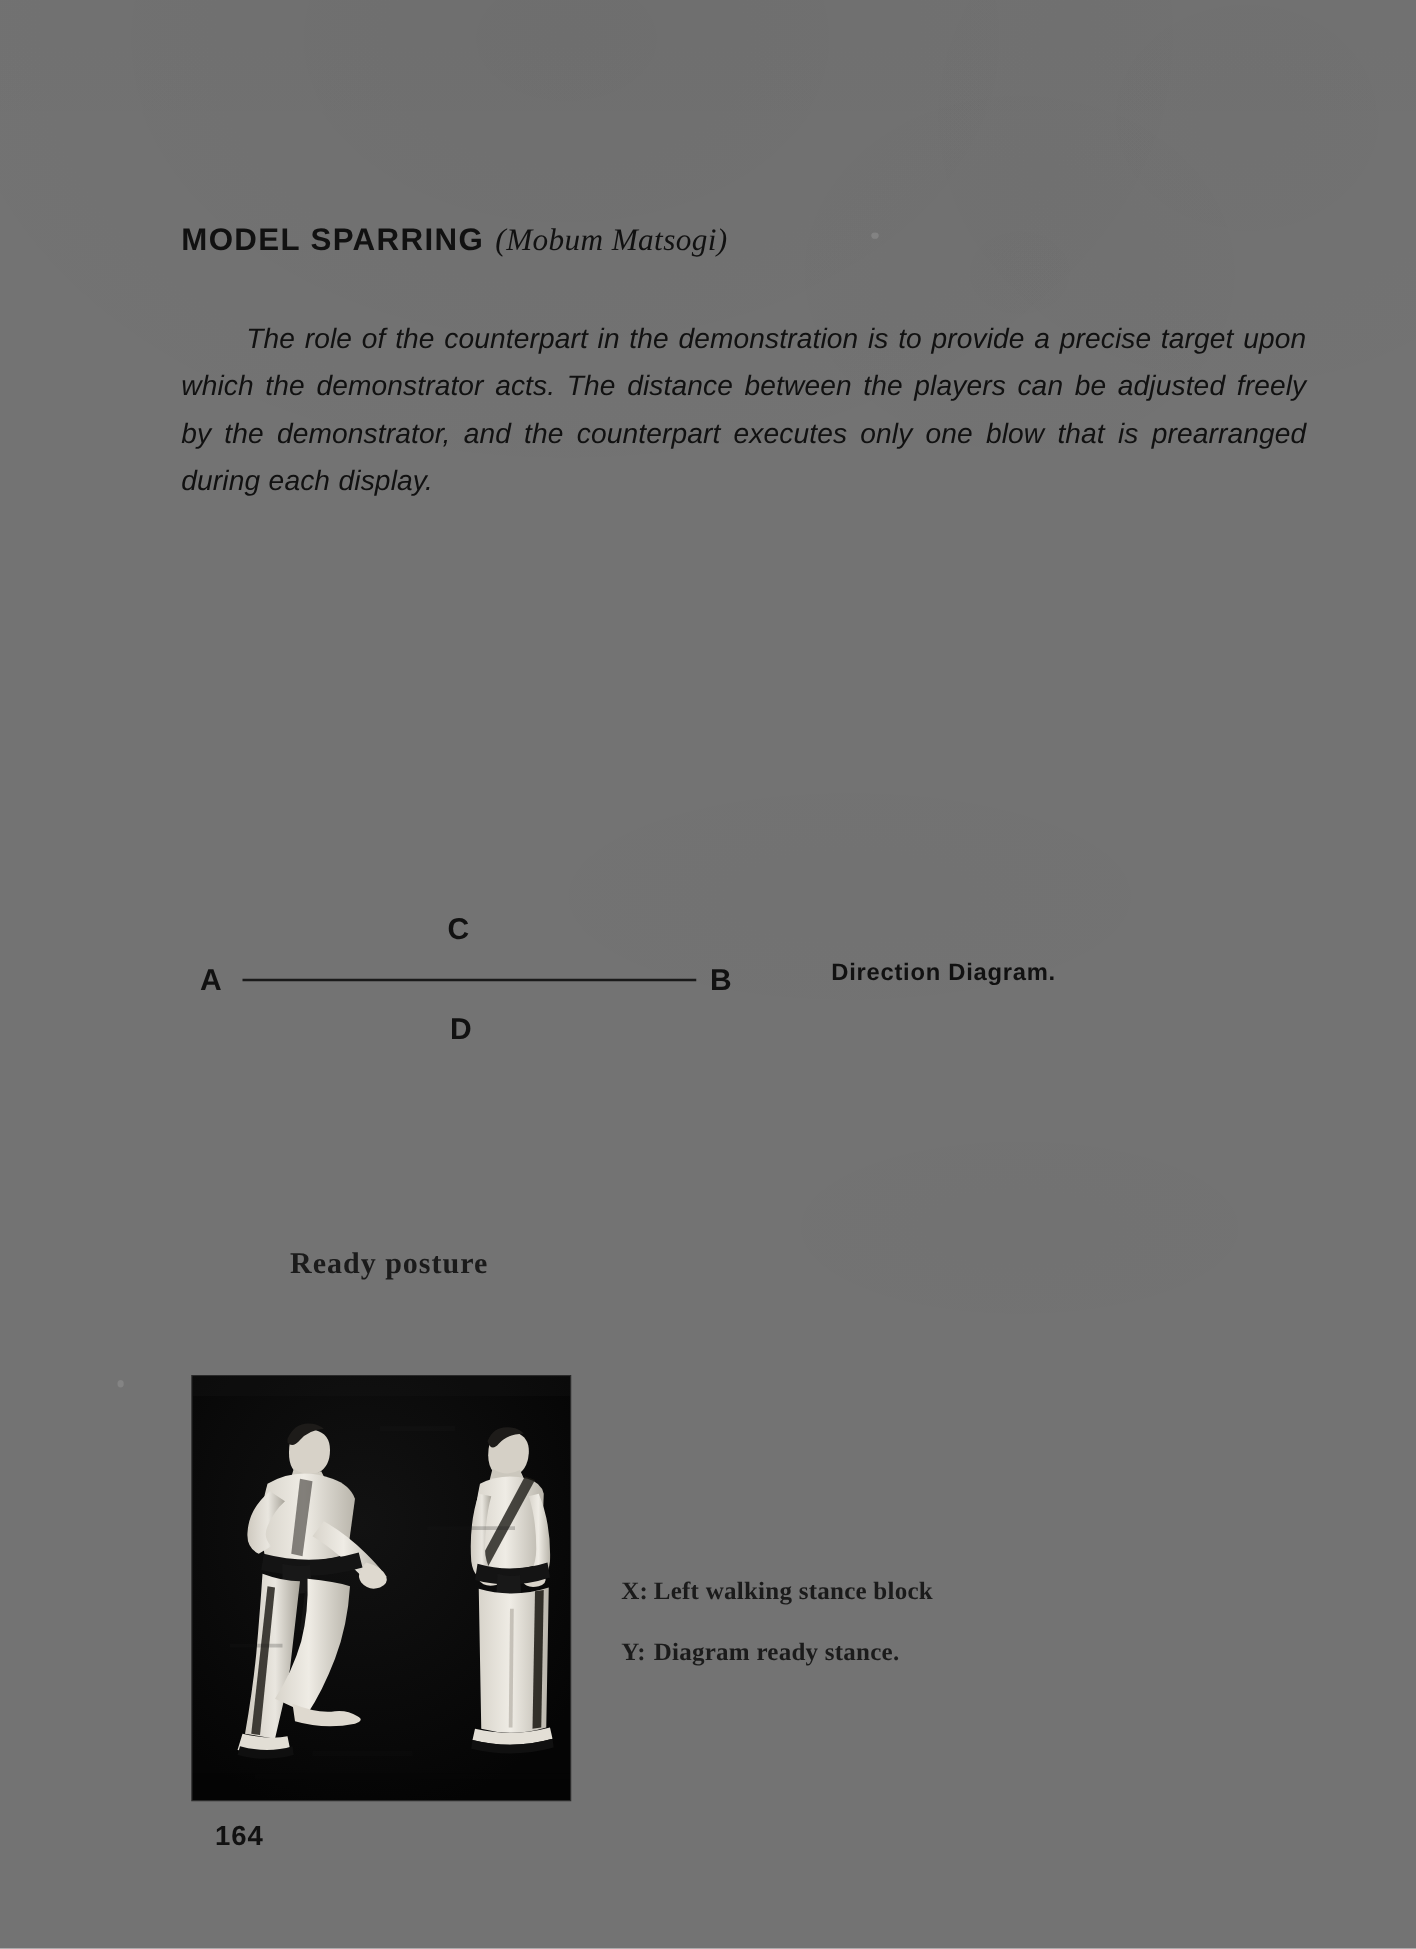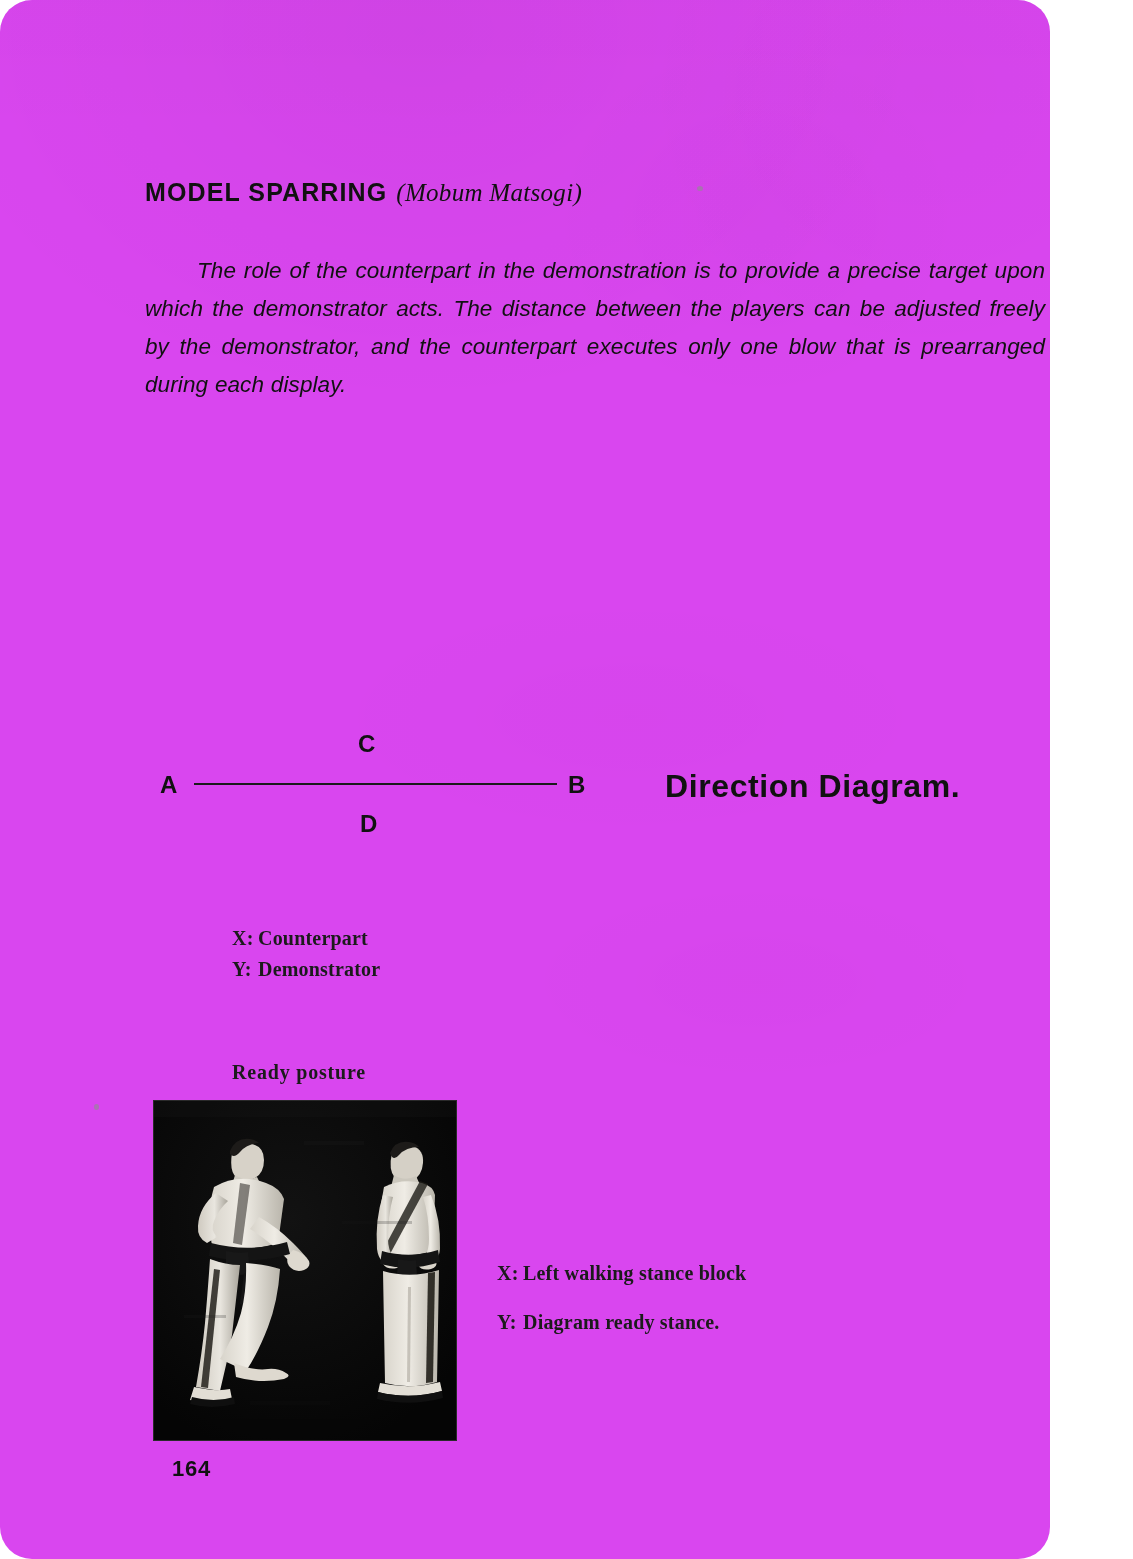--- a/index.html
+++ b/index.html
@@ -4,27 +4,26 @@
 <title>Model Sparring — page 164</title>
 <style>
   html, body {
     margin: 0;
     padding: 0;
     background: #ffffff;
   }
 
   .page {
     position: relative;
-    width: 1050px;
+    width: 1133px;
     height: 1559px;
-    background: #d946ef;
+    background: #737373;
     overflow: hidden;
     font-family: "Liberation Sans", sans-serif;
     color: #111111;
-    border-radius: 32px;
     -webkit-font-smoothing: antialiased;
   }
 
   
   .scan-shade {
     position: absolute;
     inset: 0;
     pointer-events: none;
     background:
       radial-gradient(ellipse 70% 35% at 40% 2%, rgba(0,0,0,0.035), rgba(0,0,0,0) 70%),
@@ -109,21 +108,21 @@
     left: 34px;
     top: 53px;
     width: 363px;
     height: 2px;
     background: #1a1a1a;
   }
   .dir-caption {
     position: absolute;
     left: 665px;
     top: 768px;
-    font-size: 32px;
+    font-size: 19px;
     font-weight: bold;
     letter-spacing: .6px;
     white-space: nowrap;
   }
 
   
   .keylist {
     position: absolute;
     left: 232px;
     top: 923px;
@@ -133,24 +132,24 @@
     line-height: 31px;
     letter-spacing: .2px;
     color: #1b1b1b;
   }
   .keylist .kl-row { white-space: nowrap; }
   .keylist .kl-tag { display: inline-block; min-width: 26px; }
 
   .ready-label {
     position: absolute;
     left: 232px;
-    top: 1061px;
+    top: 998px;
     font-family: "Liberation Serif", serif;
     font-weight: bold;
-    font-size: 20px;
+    font-size: 24px;
     letter-spacing: .8px;
     color: #1b1b1b;
   }
 
   
   .photo {
     position: absolute;
     left: 154px;
     top: 1101px;
     width: 302px;
@@ -209,28 +208,20 @@
 
   <div class="dir-diagram">
     <span class="dir-label lbl-a">A</span>
     <span class="dir-label lbl-c">C</span>
     <span class="dir-label lbl-d">D</span>
     <span class="dir-label lbl-b">B</span>
     <div class="dir-line"></div>
   </div>
   <div class="dir-caption">Direction Diagram.</div>
 
-  <div class="keylist">
-    <div class="kl-row">
-      <span class="kl-tag">X:</span><span>Counterpart</span>
-    </div>
-    <div class="kl-row">
-      <span class="kl-tag">Y:</span><span>Demonstrator</span>
-    </div>
-  </div>
 
   <div class="ready-label">Ready posture</div>
 
   <div class="photo">
     <svg viewBox="0 0 302 339" preserveAspectRatio="none">
       <defs>
         <linearGradient id="gi" x1="0" y1="0" x2="1" y2="0">
           <stop offset="0%" stop-color="#d8d4cb"></stop>
           <stop offset="45%" stop-color="#efece5"></stop>
           <stop offset="100%" stop-color="#b9b5ab"></stop>

